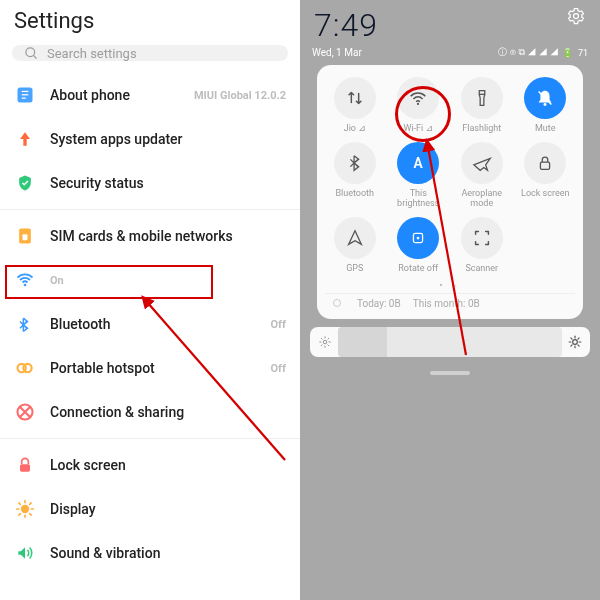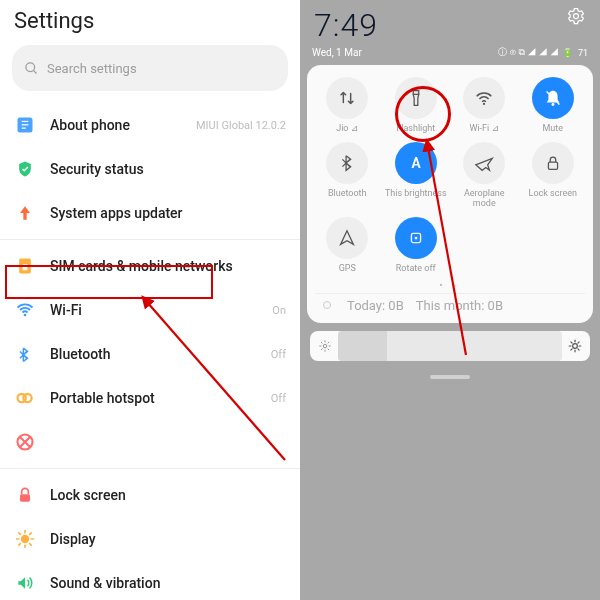--- a/index.html
+++ b/index.html
@@ -2,45 +2,45 @@
 <html><head>
 <meta charset="utf-8">
 <style>
   * { box-sizing: border-box; margin: 0; padding: 0; font-family: -apple-system, BlinkMacSystemFont, "Segoe UI", Roboto, Arial, sans-serif; }
   body { width: 600px; height: 600px; background: #fff; position: relative; overflow: hidden; }
   .root { display: flex; width: 600px; height: 600px; }
 
   
   .left { width: 300px; height: 600px; background:#fff; overflow:hidden; }
   .left-title { font-size: 22px; font-weight: 400; color:#222; padding: 8px 14px 6px; }
-  .search-box { margin: 6px 12px 12px; background:#f1f1f1; border-radius: 18px; height: 46px; display:flex; align-items:center; padding:0 12px; color:#9d9d9d; font-size:13px; }
+  .search-box { margin: 6px 12px 12px; background:#f1f1f1; border-radius: 18px; height: 16px; display:flex; align-items:center; padding:0 12px; color:#9d9d9d; font-size:13px; }
   .search-box svg { width:15px; height:15px; margin-right:8px; }
   .row { display:flex; align-items:center; padding: 11px 14px; font-size: 14px; color:#222; position:relative;}
   .row .icon-slot { width:22px; height:22px; margin-right:14px; display:flex; align-items:center; justify-content:center;}
   .row .label { flex:1; font-weight:500; }
-  .row .val { color:#bdbdbd; font-size:11px; }
+  .row .val { color:#bdbdbd; font-size:11px;font-weight:bold; }
   .divider { height:1px; background:#eee; margin: 4px 0; }
   .highlight-box { position:absolute; border:2px solid #d40000; pointer-events:none; }
 
   
   .right { width:300px; height:600px; background:#a8a8a8; position:relative; }
   .status-bar { display:flex; align-items:flex-start; padding:6px 14px 2px; color:#0f172a; }
   .clock { font-size:32px; font-weight:300; letter-spacing:1px; flex:1;}
   .gear { width:20px; height:20px; }
   .status-line { display:flex; align-items:center; padding:0 12px 6px; color:#fff; font-size:10px; }
   .status-line .date { flex:1; }
   .status-icons { display:flex; gap:4px; align-items:center; font-size:9px; }
-  .qs-panel { margin:0 7px; background:#fafafa; border-radius:14px; padding:12px 8px 8px; }
+  .qs-panel { margin:0 17px; background:#fafafa; border-radius:14px; padding:12px 8px 8px; }
   .qs-grid { display:grid; grid-template-columns:repeat(4,1fr); gap:8px 4px; }
   .qs-tile { display:flex; flex-direction:column; align-items:center; gap:5px;}
   .qs-circle { width:42px; height:42px; border-radius:50%; background:#eeeeee; display:flex; align-items:center; justify-content:center; color:#555; }
   .qs-circle.active { background:#1e88ff; color:#fff; }
   .qs-label { font-size:9px; color:#9a9a9a; text-align:center; line-height:1.1;}
   .qs-dots { text-align:center; color:#bbb; font-size:10px; padding:6px 0 2px; letter-spacing:4px;}
-  .qs-data { display:flex; gap:12px; font-size:13px; color:#aaa; padding:4px 8px 2px; border-top:1px solid #eee; align-items:center;}
+  .qs-data { display:flex; gap:12px; font-size:10px; color:#aaa; padding:4px 8px 2px; border-top:1px solid #eee; align-items:center;}
   .qs-data .dot { width:8px; height:8px; border-radius:50%; border:1.5px solid #ccc; margin-right:4px; display:inline-block;}
   .brightness { margin:8px 10px 0; height:30px; background:#fafafa; border-radius:8px; display:flex; align-items:center; padding:0 8px; position:relative;}
   .brightness .track { flex:1; height:30px; margin:0 6px; background:#e8e8e8; border-radius:4px; position:relative;}
   .brightness .fill { position:absolute; left:0; top:0; bottom:0; width:22%; background:#d6d6d6; border-radius:4px 0 0 4px;}
   .handle { width:40px; height:4px; background:#d0d0d0; border-radius:2px; margin:14px auto 0;}
 
   
   .red-circle { position:absolute; border:3px solid #d40000; border-radius:50%; pointer-events:none;}
   .arrow { position:absolute; pointer-events:none; }
 
@@ -69,54 +69,53 @@
               <rect x="8" y="11" width="8" height="1.5" fill="#fff"></rect>
               <rect x="8" y="15" width="5" height="1.5" fill="#fff"></rect>
             </svg>
           </span>
           <span class="label">About phone</span>
           <span class="val">MIUI Global 12.0.2</span>
         </div>
         <div class="row">
           <span class="icon-slot">
             <svg width="20" height="20" viewBox="0 0 24 24">
+              <path d="M12 4 L18 12 L14 12 L14 20 L10 20 L10 12 L6 12 Z" fill="#ff6a3d"></path>
+            </svg>
+          </span>
+          <span class="label">System apps updater</span>
+        </div>
+        <div class="row">
+          <span class="icon-slot">
+            <svg width="20" height="20" viewBox="0 0 24 24">
               <path d="M12 3 L19 6 V11 C19 16 16 19.5 12 21 C8 19.5 5 16 5 11 V6 Z" fill="#2ec97a"></path>
               <path d="M9 12 L11 14 L15.5 9.5" stroke="#fff" stroke-width="1.8" fill="none"></path>
             </svg>
           </span>
           <span class="label">Security status</span>
-        </div>
-        <div class="row">
-          <span class="icon-slot">
-            <svg width="20" height="20" viewBox="0 0 24 24">
-              <path d="M12 4 L18 12 L14 12 L14 20 L10 20 L10 12 L6 12 Z" fill="#ff6a3d"></path>
-            </svg>
-          </span>
-          <span class="label">System apps updater</span>
         </div>
         <div class="divider"></div>
         <div class="row">
           <span class="icon-slot">
             <svg width="20" height="20" viewBox="0 0 24 24">
               <rect x="5" y="3" width="14" height="18" rx="2" fill="#ffb140"></rect>
               <rect x="9" y="10" width="6" height="7" rx="1" fill="#fff"></rect>
             </svg>
           </span>
           <span class="label">SIM cards &amp; mobile networks</span>
         </div>
         <div class="row">
           <span class="icon-slot">
             <svg width="20" height="20" viewBox="0 0 24 24">
               <path d="M3 9 C8 4 16 4 21 9" stroke="#3b9bff" stroke-width="2.2" fill="none"></path>
               <path d="M6 12 C9.5 8.5 14.5 8.5 18 12" stroke="#3b9bff" stroke-width="2.2" fill="none"></path>
               <path d="M9 15 C10.8 13.3 13.2 13.3 15 15" stroke="#3b9bff" stroke-width="2.2" fill="none"></path>
               <circle cx="12" cy="18" r="1.6" fill="#3b9bff"></circle>
             </svg>
           </span>
-          <span class="label">Wi-Fi</span>
           <span class="val">On</span>
         </div>
         <div class="row">
           <span class="icon-slot">
             <svg width="20" height="20" viewBox="0 0 24 24">
               <path d="M10 5 L15 9 L10 13 L15 17 L10 21 M10 5 L10 21 M6 9 L14 17 M6 17 L14 9" stroke="#3b9bff" stroke-width="1.8" fill="none"></path>
             </svg>
           </span>
           <span class="label">Bluetooth</span>
           <span class="val">Off</span>
@@ -131,20 +130,21 @@
           <span class="label">Portable hotspot</span>
           <span class="val">Off</span>
         </div>
         <div class="row">
           <span class="icon-slot">
             <svg width="20" height="20" viewBox="0 0 24 24">
               <path d="M6 6 L18 18 M6 18 L18 6" stroke="#ff6a6a" stroke-width="2.5"></path>
               <circle cx="12" cy="12" r="9" fill="none" stroke="#ff6a6a" stroke-width="2.5"></circle>
             </svg>
           </span>
+          <span class="label">Connection &amp; sharing</span>
         </div>
         <div class="divider"></div>
         <div class="row">
           <span class="icon-slot">
             <svg width="20" height="20" viewBox="0 0 24 24">
               <rect x="6" y="11" width="12" height="9" rx="2" fill="#ff6a6a"></rect>
               <path d="M8 11 V8 a4 4 0 0 1 8 0 V11" stroke="#ff6a6a" stroke-width="2" fill="none"></path>
             </svg>
           </span>
           <span class="label">Lock screen</span>
@@ -203,38 +203,38 @@
             <div class="qs-circle">
               <svg width="22" height="22" viewBox="0 0 24 24">
                 <path d="M8 6 V17 M8 6 L5.5 8.5 M8 6 L10.5 8.5 M16 18 V7 M16 18 L13.5 15.5 M16 18 L18.5 15.5" stroke="currentColor" stroke-width="1.6" fill="none" stroke-linecap="round"></path>
               </svg>
             </div>
             <div class="qs-label">Jio ⊿</div>
           </div>
           <div class="qs-tile">
             <div class="qs-circle">
               <svg width="22" height="22" viewBox="0 0 24 24">
-                <rect x="9" y="4" width="6" height="4" stroke="currentColor" stroke-width="1.4" fill="none"></rect>
-                <path d="M9 8 L10 12 L10 20 L14 20 L14 12 L15 8" stroke="currentColor" stroke-width="1.4" fill="none"></path>
-              </svg>
-            </div>
-            <div class="qs-label">Flashlight</div>
-          </div>
-          <div class="qs-tile">
-            <div class="qs-circle">
-              <svg width="22" height="22" viewBox="0 0 24 24">
                 <path d="M4 10 C8.5 5.5 15.5 5.5 20 10" stroke="currentColor" stroke-width="1.6" fill="none"></path>
                 <path d="M7 13 C10 10 14 10 17 13" stroke="currentColor" stroke-width="1.6" fill="none"></path>
                 <path d="M10 16 C11.3 14.8 12.7 14.8 14 16" stroke="currentColor" stroke-width="1.6" fill="none"></path>
                 <circle cx="12" cy="18.5" r="1.2" fill="currentColor"></circle>
               </svg>
             </div>
             <div class="qs-label">Wi-Fi ⊿</div>
           </div>
           <div class="qs-tile">
+            <div class="qs-circle">
+              <svg width="22" height="22" viewBox="0 0 24 24">
+                <rect x="9" y="4" width="6" height="4" stroke="currentColor" stroke-width="1.4" fill="none"></rect>
+                <path d="M9 8 L10 12 L10 20 L14 20 L14 12 L15 8" stroke="currentColor" stroke-width="1.4" fill="none"></path>
+              </svg>
+            </div>
+            <div class="qs-label">Flashlight</div>
+          </div>
+          <div class="qs-tile">
             <div class="qs-circle active">
               <svg width="22" height="22" viewBox="0 0 24 24">
                 <path d="M12 4 C9 4 7 6.5 7 10 V14 L5 17 H19 L17 14 V10 C17 6.5 15 4 12 4 Z" fill="currentColor"></path>
                 <circle cx="12" cy="19" r="1.6" fill="currentColor"></circle>
                 <line x1="5" y1="5" x2="19" y2="19" stroke="currentColor" stroke-width="1.6"></line>
               </svg>
             </div>
             <div class="qs-label">Mute</div>
           </div>
           <div class="qs-tile">
@@ -279,20 +279,28 @@
             <div class="qs-label">GPS</div>
           </div>
           <div class="qs-tile">
             <div class="qs-circle active">
               <svg width="22" height="22" viewBox="0 0 24 24">
                 <rect x="7" y="7" width="10" height="10" rx="2" stroke="currentColor" stroke-width="1.4" fill="none"></rect>
                 <circle cx="12" cy="12" r="1.5" fill="currentColor"></circle>
               </svg>
             </div>
             <div class="qs-label">Rotate off</div>
+          </div>
+          <div class="qs-tile">
+            <div class="qs-circle">
+              <svg width="22" height="22" viewBox="0 0 24 24">
+                <path d="M5 5 H8 M5 5 V8 M19 5 H16 M19 5 V8 M5 19 H8 M5 19 V16 M19 19 H16 M19 19 V16" stroke="currentColor" stroke-width="1.6" fill="none" stroke-linecap="round"></path>
+              </svg>
+            </div>
+            <div class="qs-label">Scanner</div>
           </div>
         </div>
       <div class="qs-dots">• ◦</div>
       <div class="qs-data">
         <span class="dot"></span>
         <span>Today: 0B</span>
         <span>This month: 0B</span>
       </div>
     </div>
 

